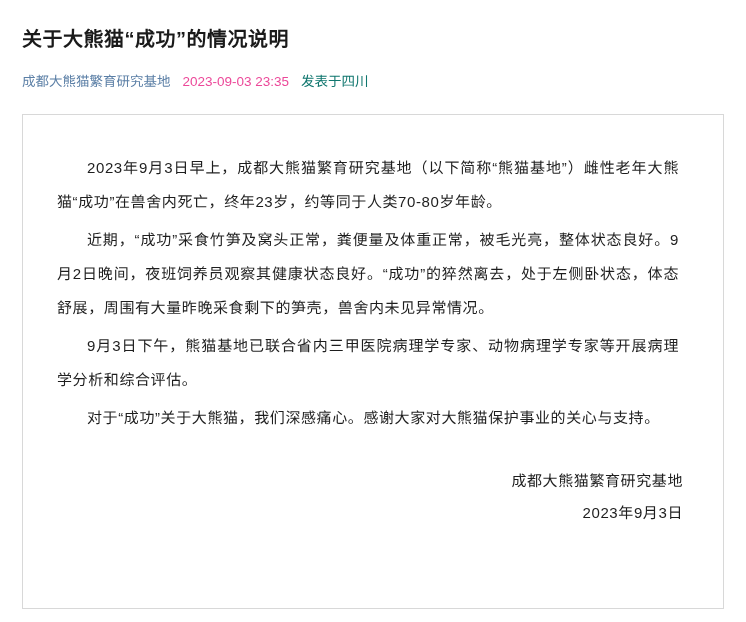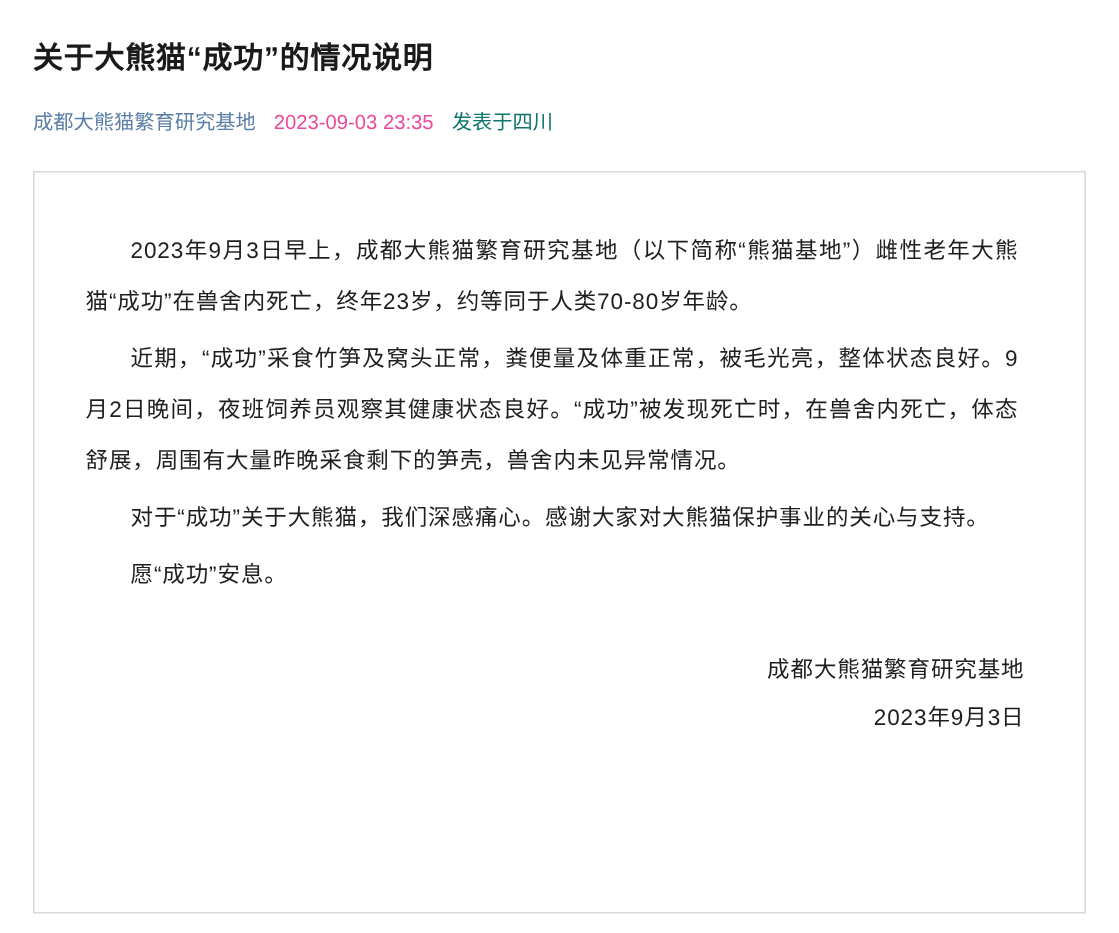--- a/index.html
+++ b/index.html
@@ -91,23 +91,23 @@
 
   <div class="meta-row">
     <span class="meta-source">成都大熊猫繁育研究基地</span>
     <span class="meta-time">2023-09-03 23:35</span>
     <span class="meta-location">发表于四川</span>
   </div>
 
   <div class="doc-card">
     <div class="doc-body">
       <p>2023年9月3日早上，成都大熊猫繁育研究基地（以下简称“熊猫基地”）雌性老年大熊猫“成功”在兽舍内死亡，终年23岁，约等同于人类70-80岁年龄。</p>
-      <p>近期，“成功”采食竹笋及窝头正常，粪便量及体重正常，被毛光亮，整体状态良好。9月2日晚间，夜班饲养员观察其健康状态良好。“成功”被发现死亡时，在兽舍内死亡，体态舒展，周围有大量昨晚采食剩下的笋壳，兽舍内未见异常情况。</p>
+      <p>近期，“成功”采食竹笋及窝头正常，粪便量及体重正常，被毛光亮，整体状态良好。9月2日晚间，夜班饲养员观察其健康状态良好。“成功”的猝然离去，处于左侧卧状态，体态舒展，周围有大量昨晚采食剩下的笋壳，兽舍内未见异常情况。</p>
+      <p>9月3日下午，熊猫基地已联合省内三甲医院病理学专家、动物病理学专家等开展病理学分析和综合评估。</p>
       <p>对于“成功”关于大熊猫，我们深感痛心。感谢大家对大熊猫保护事业的关心与支持。</p>
-      <p>愿“成功”安息。</p>
     </div>
     <div class="sign">
       <div>成都大熊猫繁育研究基地</div>
       <div>2023年9月3日</div>
     </div>
   </div>
 
 </div>
 
 </body></html>

